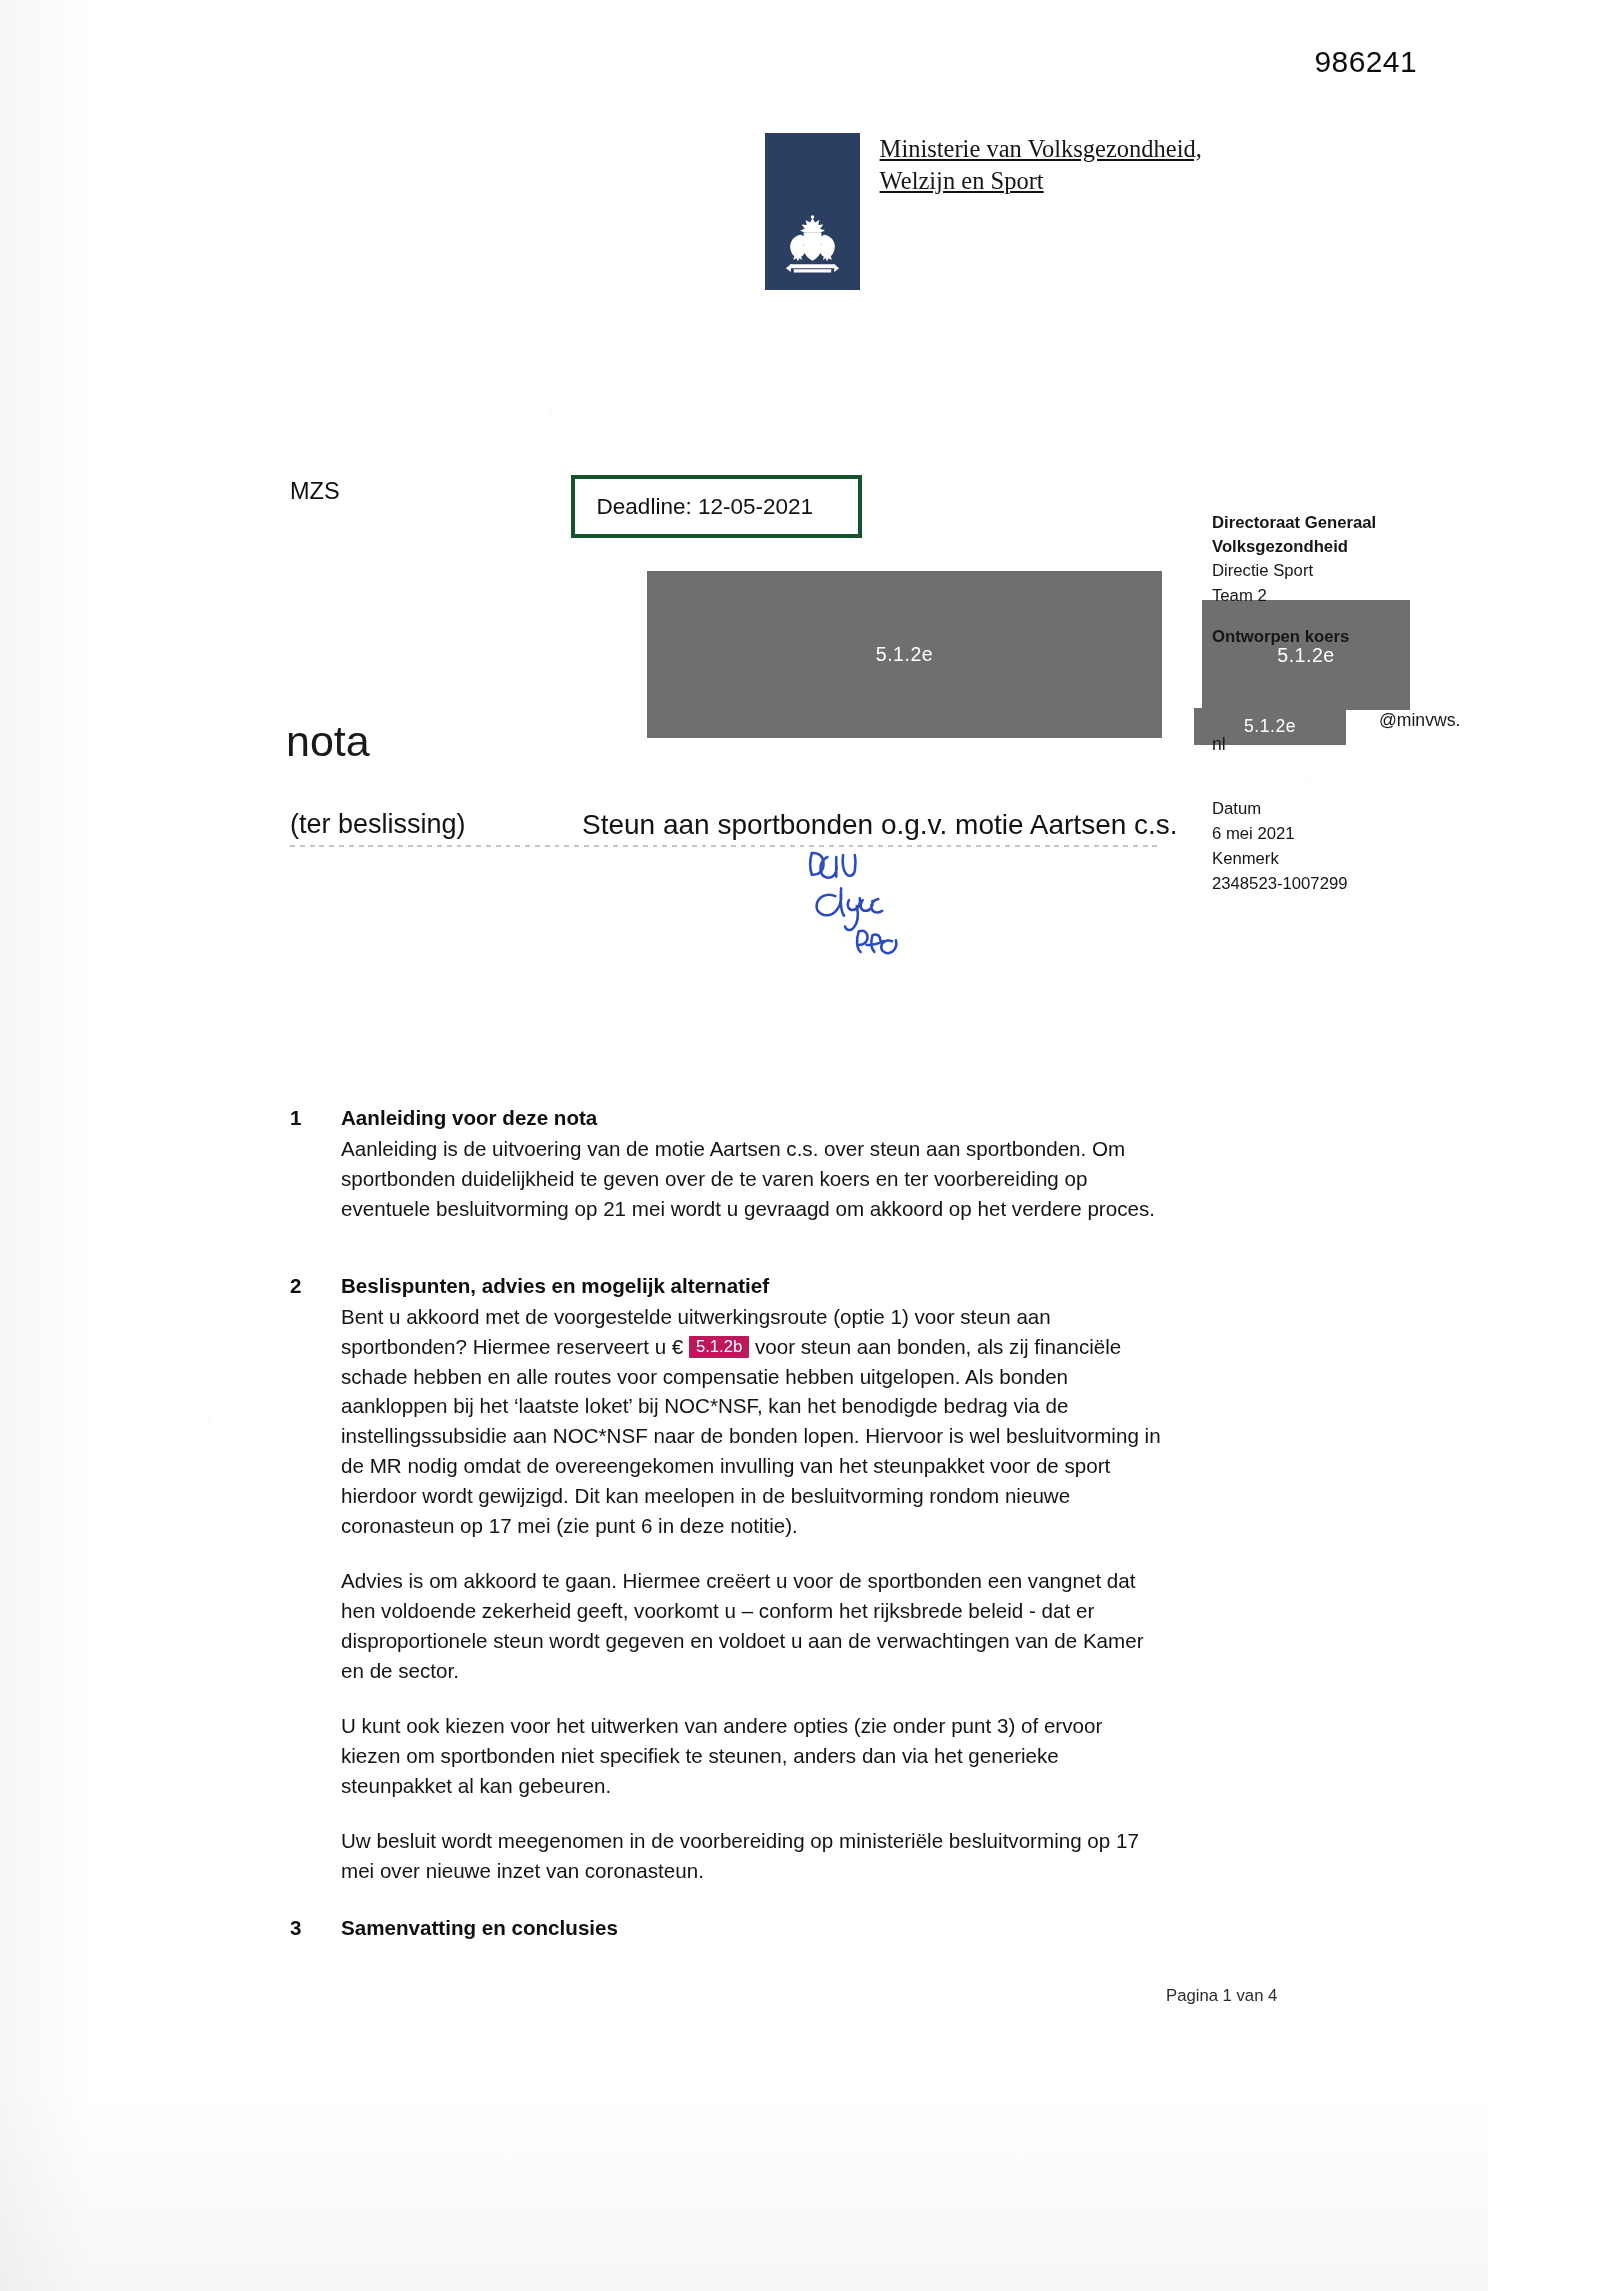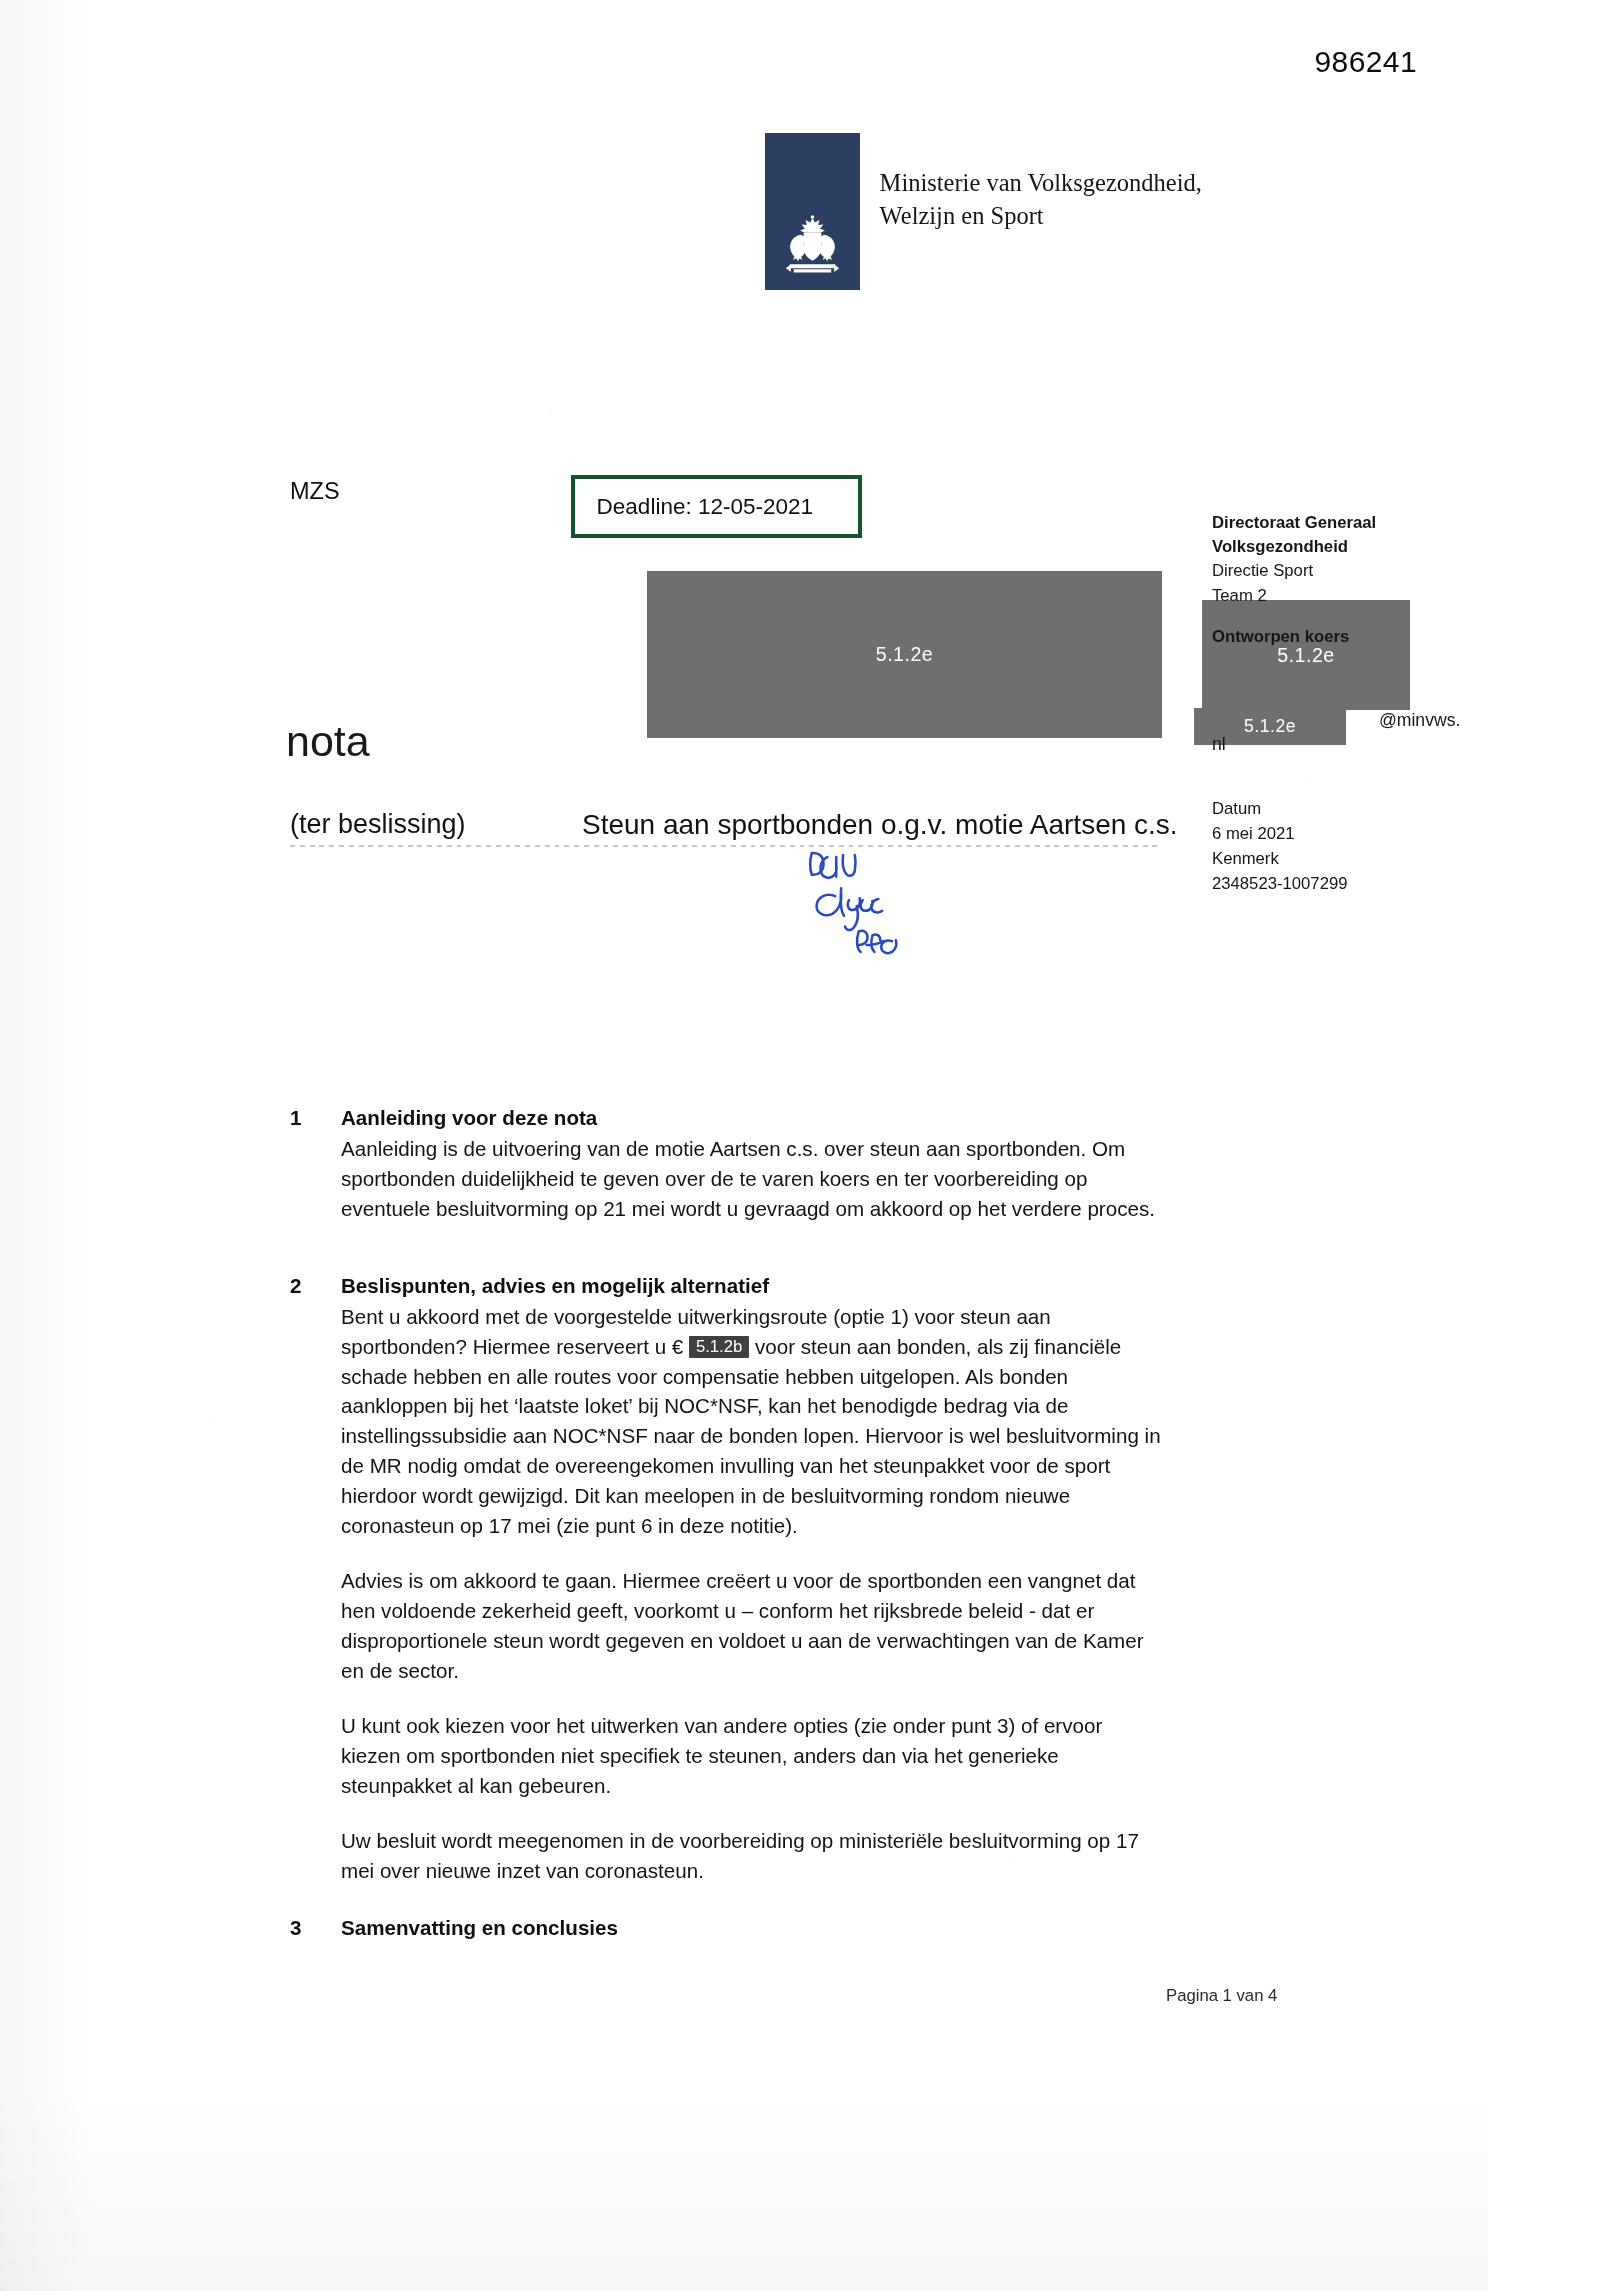--- a/index.html
+++ b/index.html
@@ -55,21 +55,22 @@
     letter-spacing: 0.4px;
     color: #0d0d0d;
   }
 
   
   .logo-wrap {
     position: absolute;
     left: 765px;
     top: 133px;
     display: flex;
-    align-items: center;
+    align-items: flex-start;
+    text-decoration: underline;
   }
   .logo-bar {
     width: 95px;
     height: 157px;
     background: #2b3f62;
     position: relative;
     display: flex;
     align-items: flex-end;
     justify-content: center;
     padding-bottom: 9.8px;
@@ -219,21 +220,21 @@
   .sec-body {
     margin-left: 51px;
     font-size: 20.6px;
     line-height: 1.45;
     color: #141414;
   }
   .sec-body p { margin: 0 0 25.5px 0; }
   .sec-body p:last-child { margin-bottom: 0; }
 
   .inline-redact {
-    background: #404040;
+    background: #be185d;
     color: #ffffff;
     font-size: 16.7px;
     padding: 1px 6.9px 2px 6.9px;
     border-radius: 1px;
     vertical-align: 2px;
   }
 
   #sec1 { top: 1106px; }
   #sec2 { top: 1274px; }
   #sec3 { top: 1916px; }

